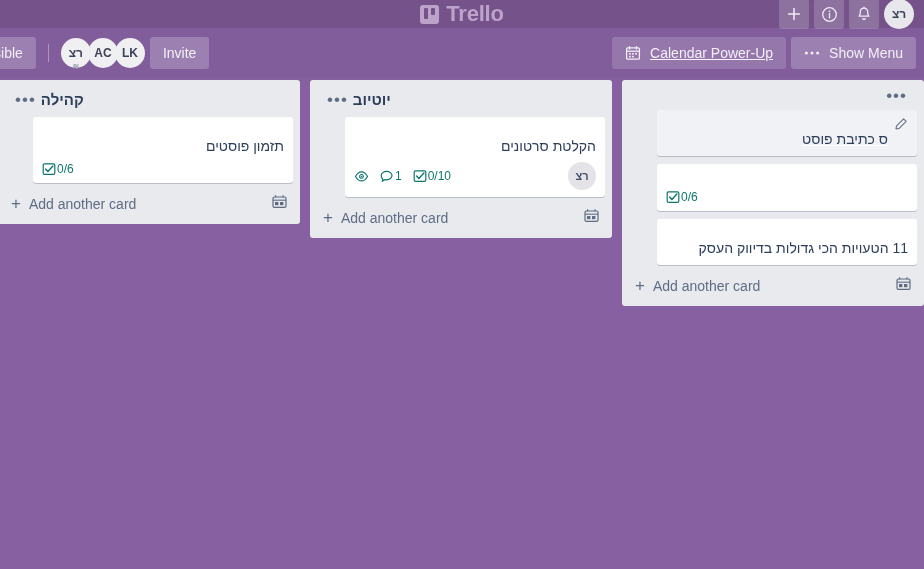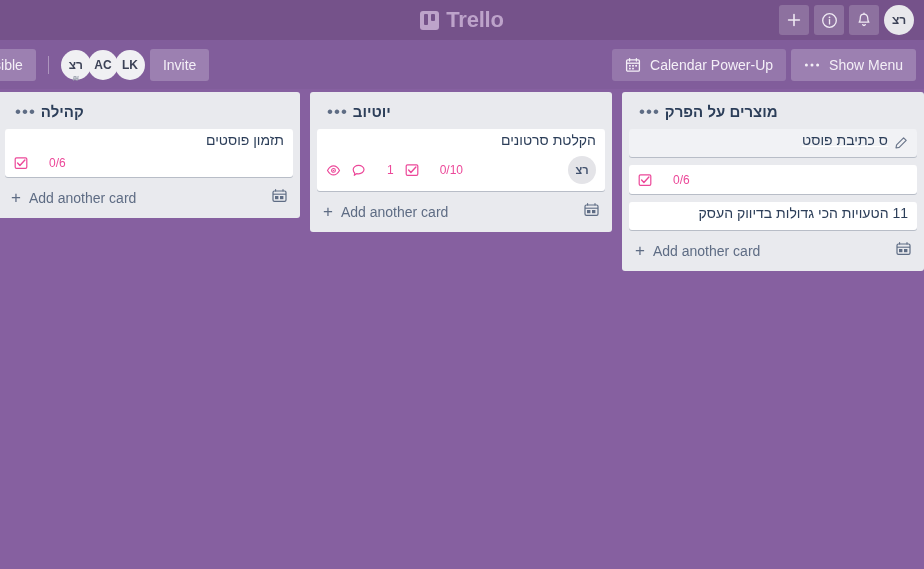--- a/index.html
+++ b/index.html
@@ -11,21 +11,21 @@
     font-family: "Liberation Sans", sans-serif;
   }
   body {
     background: #8660a0;
     color: #fff;
     -webkit-font-smoothing: antialiased;
   }
 
   
   .top-header {
-    height: 40px;
+    height: 28px;
     background: #75528a;
     display: flex;
     align-items: center;
     justify-content: space-between;
     padding: 0 6px;
     position: relative;
   }
   .hdr-left { display: flex; align-items: center; width: 170px; }
   .hdr-right { display: flex; align-items: center; gap: 5px; padding-right: 4px; }
 
@@ -112,21 +112,21 @@
     background: rgba(255,255,255,0.22);
     color: #f4eff7;
     font-size: 14px;
     display: flex;
     align-items: center;
     gap: 9px;
     padding: 0 13px;
     cursor: pointer;
     white-space: nowrap;
   }
-  .pill.dotted { background: rgba(255,255,255,0.16); }
+  .pill.dotted { background: rgba(255,255,255,0.16); text-decoration: underline; }
   .pill svg { display: block; flex: none; }
 
   .bar-sep {
     width: 1px;
     height: 18px;
     background: rgba(255,255,255,0.35);
     margin: 0 4px;
   }
 
   .member-stack { display: flex; align-items: center; }
@@ -207,23 +207,24 @@
     padding: 0 7px;
     display: flex;
     flex-direction: column;
     gap: 8px;
   }
 
   .card {
     background: #fff;
     border-radius: 3px;
     box-shadow: 0 1px 0 rgba(9,30,66,0.22);
-    padding: 2px 9px 7px 9px;
+    padding: 20px 9px 7px 9px;
     cursor: pointer;
     position: relative;
+    margin-left: 28px;
   }
   .card.hovered {
     background: #f1f2f5;
     text-decoration: underline;
   }
   .card-title {
     font-size: 14px;
     color: #2c3e59;
     line-height: 19px;
     text-align: right;
@@ -246,22 +247,22 @@
     direction: ltr;
   }
   .badge-group {
     display: flex;
     align-items: center;
     gap: 11px;
   }
   .badge {
     display: flex;
     align-items: center;
-    gap: 21px;
-    color: #ec4899;
+    gap: 1px;
+    color: #0f766e;
     font-size: 12px;
   }
   .badge svg { display: block; }
   .card-avatar {
     width: 28px; height: 28px;
     border-radius: 50%;
     background: #e4e4e8;
     color: #42526e;
     font-size: 11px;
     font-weight: bold;
@@ -456,21 +457,20 @@
           <rect x="3" y="7" width="3.4" height="3.2" fill="currentColor"></rect>
           <rect x="8" y="7" width="3.4" height="3.2" fill="currentColor"></rect>
           <path d="M3.6 0.6v1.4M11 0.6v1.4" stroke="currentColor" stroke-width="1.1" stroke-linecap="round"></path>
         </svg>
       </span>
     </div>
   </div>
 
   <div class="list edge-right">
     <div class="list-header">
-      <div class="list-title">מוצרים על הפרק</div>
       <div class="list-menu">•••</div>
     </div>
     <div class="cards">
 
       <div class="card hovered">
         <span class="card-edit-icon">
           <svg width="14" height="14" viewBox="0 0 14 14">
             <path d="M9.6 1.8l2.6 2.6-7 7-3.2.6.6-3.2z" fill="none" stroke="currentColor" stroke-width="1.2" stroke-linejoin="round"></path>
           </svg>
         </span>

